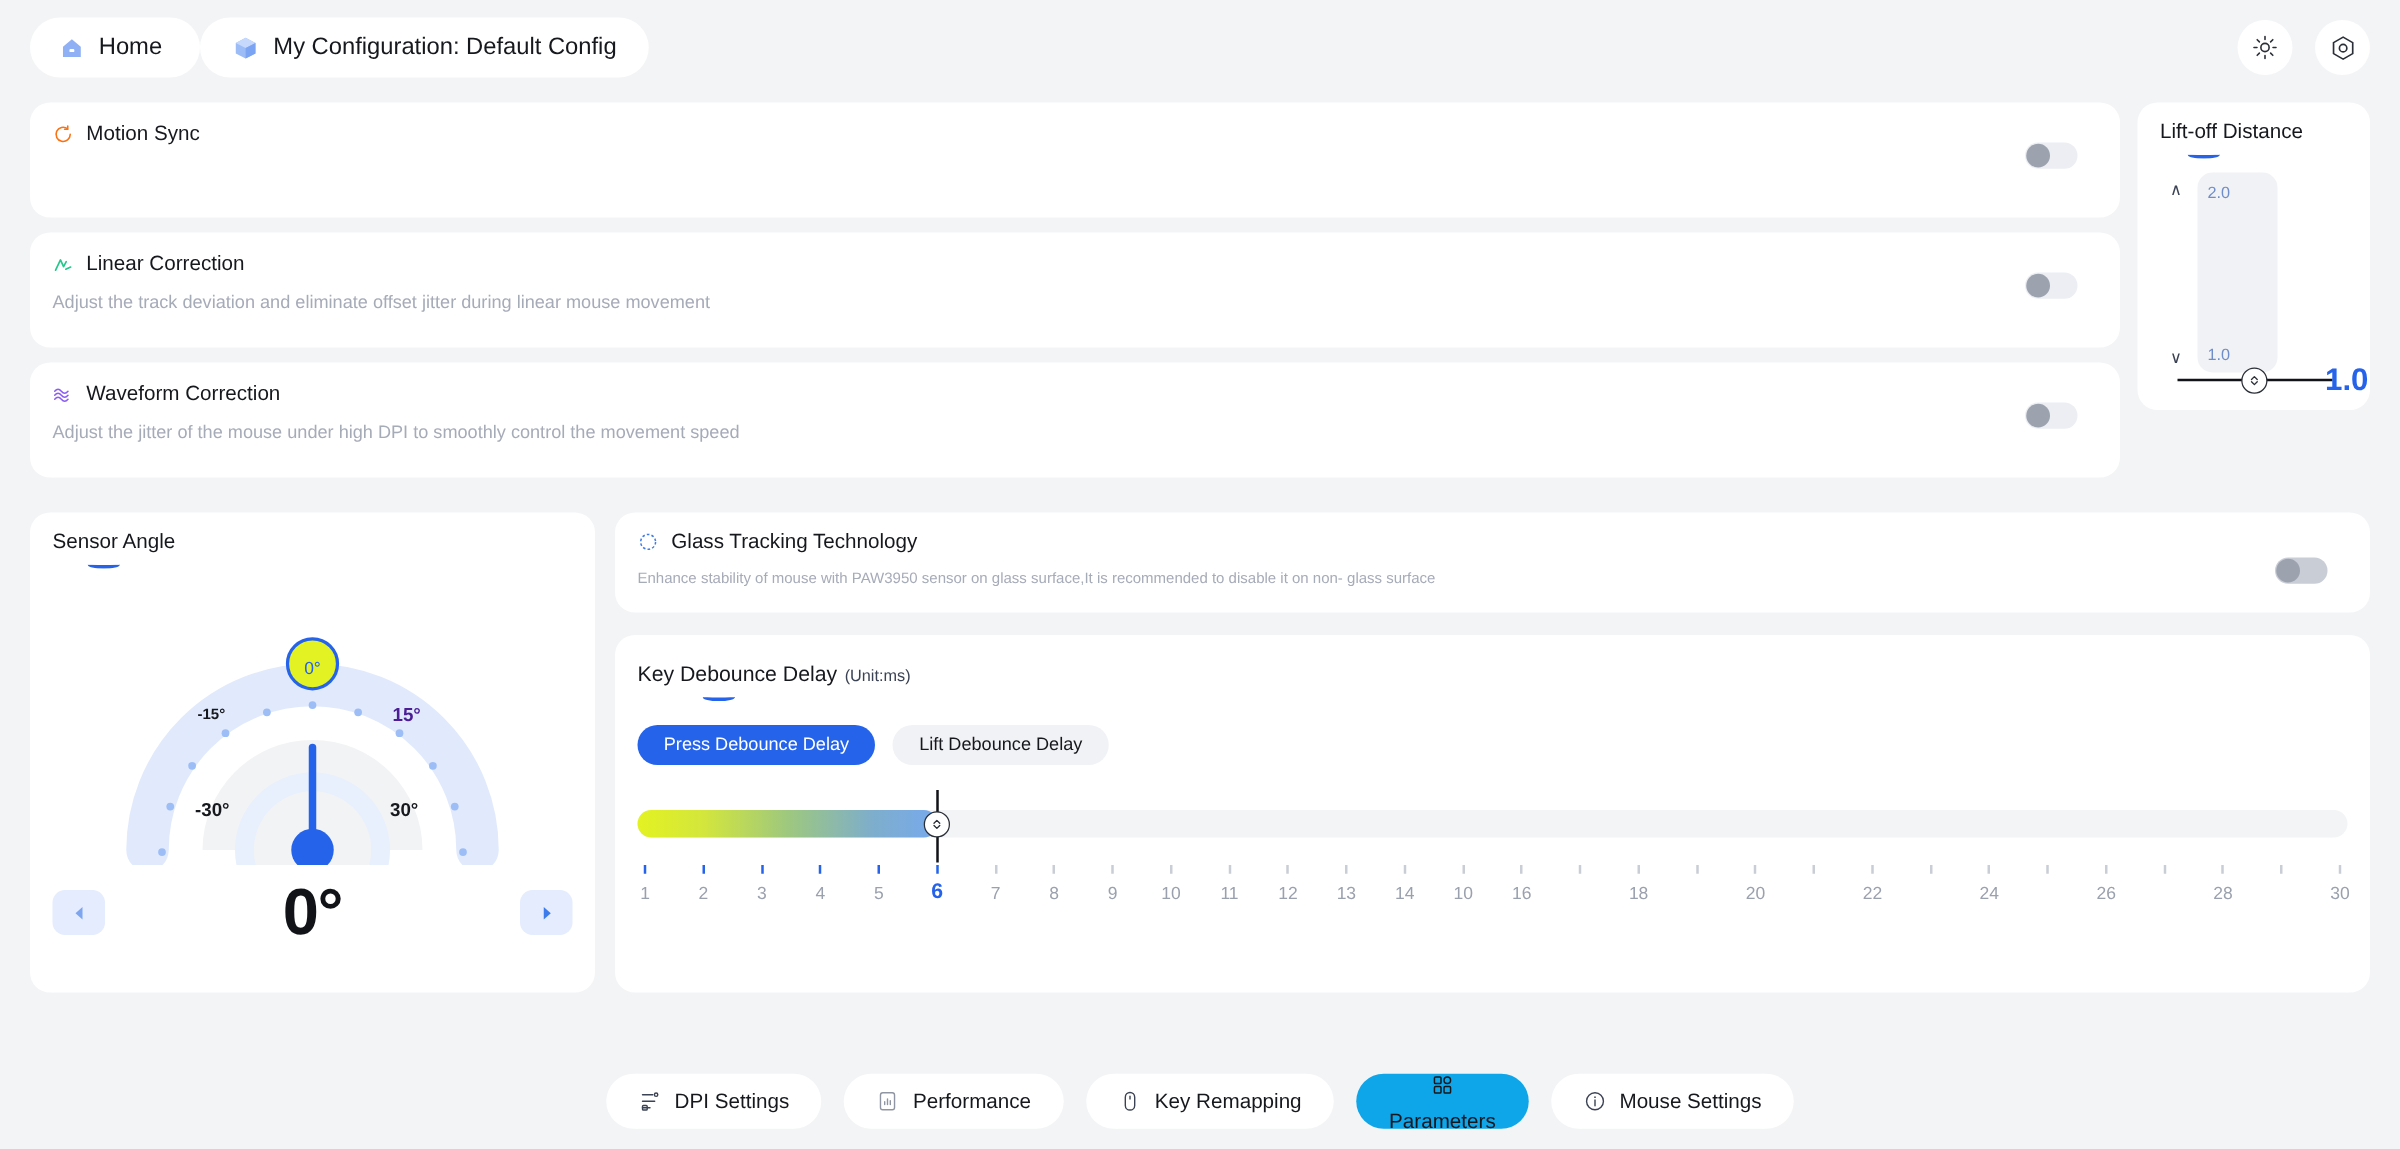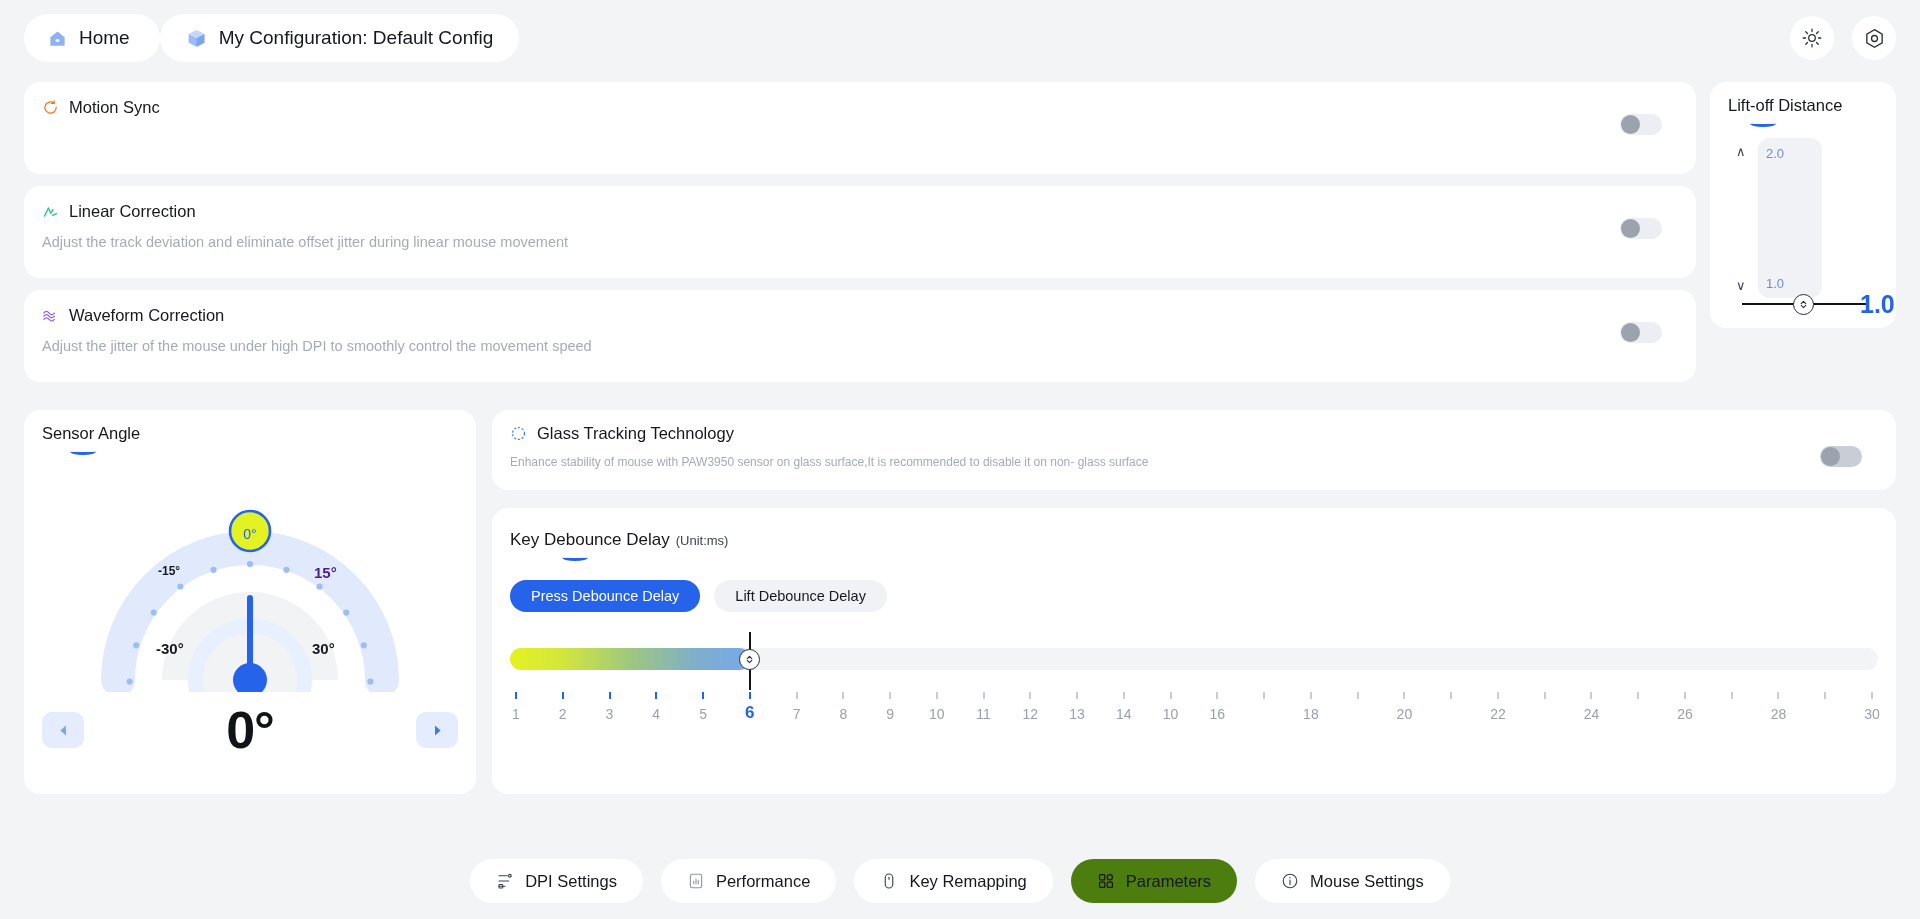--- a/index.html
+++ b/index.html
@@ -167,21 +167,21 @@
   .bottomnav {
     position: absolute; left: 0; right: 0; bottom: 16px;
     display: flex; justify-content: center; align-items: center; gap: 18px;
   }
   .nav-pill {
     display: flex; align-items: center; gap: 11px;
     height: 44px; padding: 0 26px; border-radius: 22px;
     background: #ffffff; font-size: 16.5px; color: #16181d;
     white-space: nowrap;
   }
-  .nav-pill.active { background: #4d7c0f; }
+  .nav-pill.active { background: #0ea5e9; flex-direction: column; }
   .ico { display: flex; align-items: center; justify-content: center; }
 </style>
 </head>
 <body>
 
 <div class="app">
 
   <div class="header">
     <div class="pill-group">
       <div class="crumb home">

